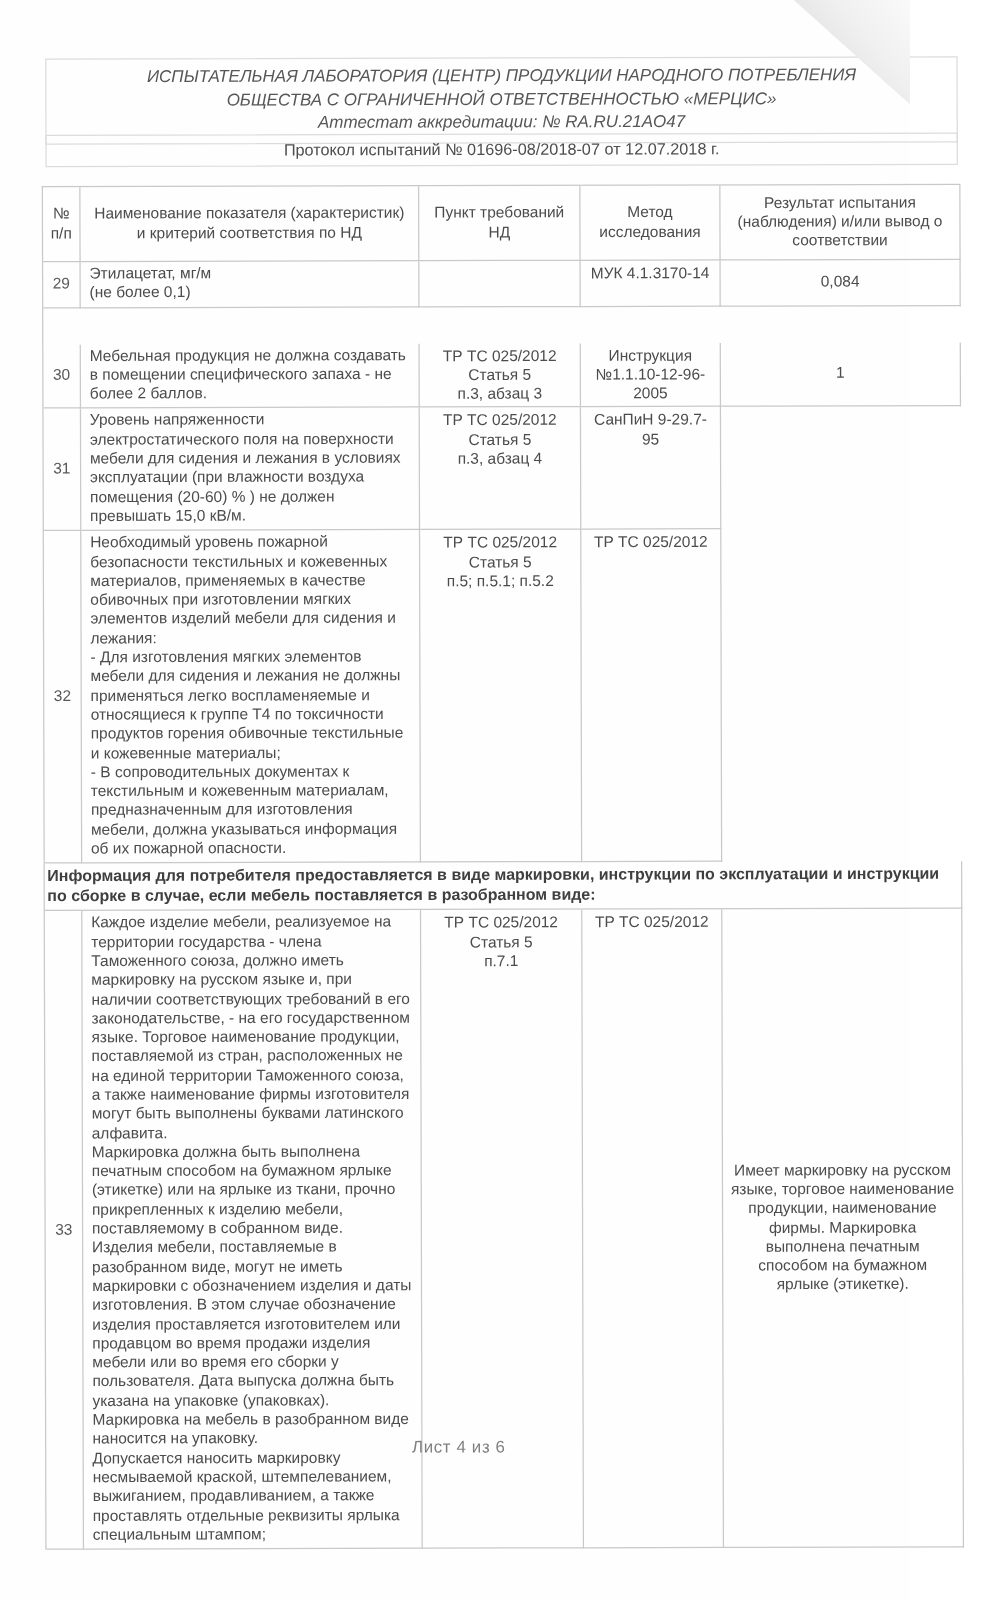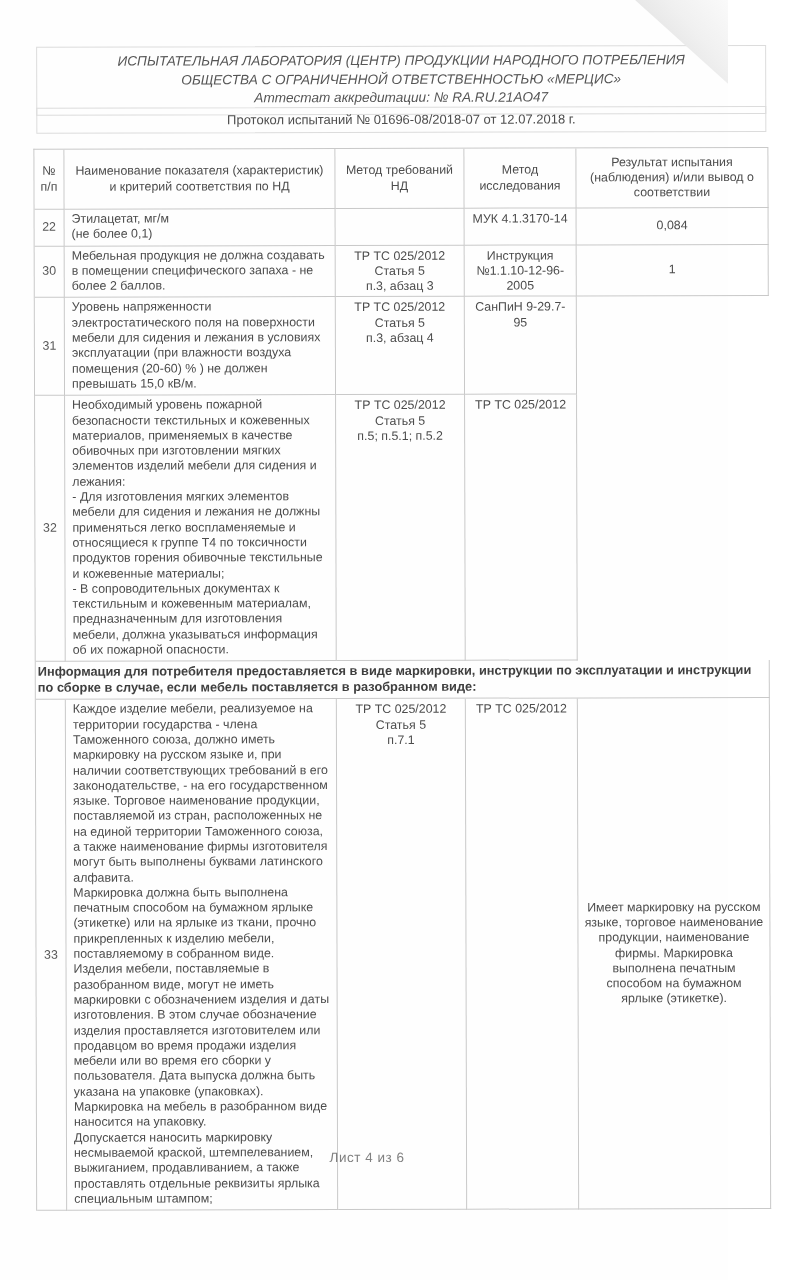--- a/index.html
+++ b/index.html
@@ -50,21 +50,21 @@
   }
   .cell.hdr{
     display:flex;align-items:center;justify-content:center;
     text-align:center;min-height:60px;padding:4px 3px;
   }
   .cell.num{display:flex;align-items:center;justify-content:center;text-align:center;color:#585858;}
   .cell.name{padding:2px 5px 3px 7px;text-align:left;}
   .cell.punkt,.cell.method{text-align:center;padding-top:3px;}
   .cell.result{display:flex;align-items:center;justify-content:center;text-align:center;padding:3px 6px;}
   .r29 .cell{min-height:31px;}
-  .r30 .cell{min-height:45px;}
+  .r30 .cell{min-height:45px;margin-top:29px;}
   .section-cell{
     border-right:1px solid #c9c9c9;border-bottom:1px solid #c9c9c9;
     padding:2px 4px 3px 2px;box-sizing:border-box;
     font-weight:bold;font-size:12.8px;line-height:16px;color:#3f3f3f;
   }
 
   .page-footer{
     position:absolute;left:0;top:1150px;width:100%;
     text-align:center;font-size:13.5px;color:#808080;letter-spacing:0.5px;
   }
@@ -86,31 +86,31 @@
       <div>Протокол испытаний № 01696-08/2018-07 от 12.07.2018 г.</div>
     </div>
 
     <div class="tbl">
 
       <div class="t-row">
         <div class="cell hdr">№
 п/п</div>
         <div class="cell hdr">Наименование показателя (характеристик)
 и критерий соответствия по НД</div>
-        <div class="cell hdr">Метод требований
+        <div class="cell hdr">Пункт требований
 НД</div>
         <div class="cell hdr">Метод
 исследования</div>
         <div class="cell hdr">Результат испытания
 (наблюдения) и/или вывод о
 соответствии</div>
       </div>
 
       <div class="t-row r29">
-        <div class="cell num">22</div>
+        <div class="cell num">29</div>
         <div class="cell name">Этилацетат, мг/м
 (не более 0,1)</div>
         <div class="cell punkt"></div>
         <div class="cell method">МУК 4.1.3170-14</div>
         <div class="cell result">0,084</div>
       </div>
 
       <div class="t-row r30">
         <div class="cell num">30</div>
         <div class="cell name">Мебельная продукция не должна создавать в помещении специфического запаха - не более 2 баллов.</div>

